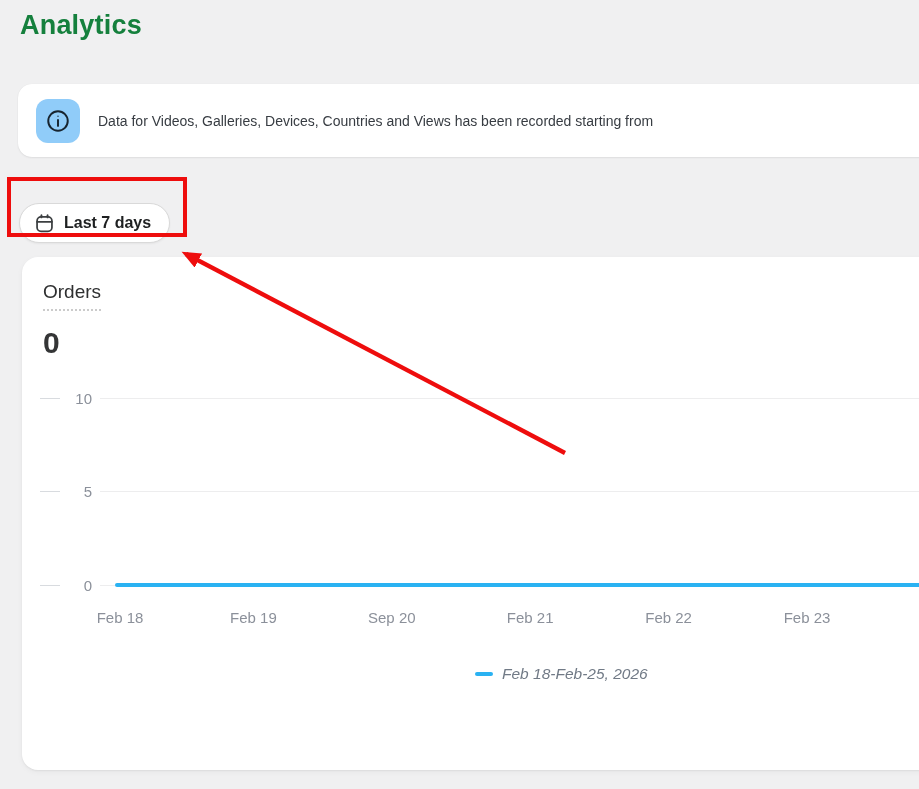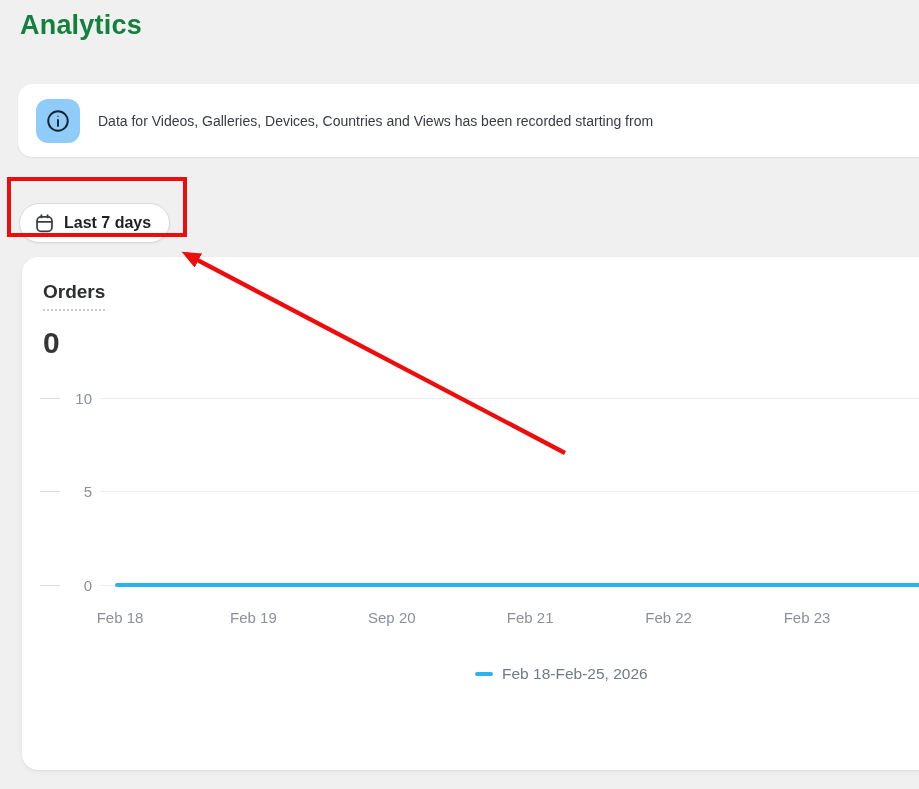--- a/index.html
+++ b/index.html
@@ -53,21 +53,21 @@
   }
 
   
   .card {
     position: absolute; left: 22px; right: -30px; top: 257px; height: 513px;
     background: #fff; border-radius: 16px;
     box-shadow: 0 1px 2px rgba(0,0,0,.06), 0 2px 6px rgba(0,0,0,.04);
   }
   .card-title {
     position: absolute; left: 21px; top: 24px;
-    font-size: 19px; font-weight: 700; color: #2e2f30;
+    font-size: 19px; font-weight: 400; color: #2e2f30;
     border-bottom: 2px dotted #cbcbcb; padding-bottom: 6px; cursor: help;
   }
   .metric-total {
     position: absolute; left: 21px; top: 69px;
     font-size: 30px; font-weight: 700; color: #343536;
   }
 
   .plot {
     position: absolute; left: 18px; right: 0; top: 141px; height: 187px;
   }
@@ -90,21 +90,21 @@
   .x-label {
     position: absolute; transform: translateX(-50%); white-space: nowrap;
     font-size: 15px; color: #8b909a; top: 0;
   }
 
   .legend {
     position: absolute; left: 453px; top: 406px; height: 22px;
     display: flex; align-items: center; gap: 9px; cursor: pointer;
   }
   .legend-marker { width: 18px; height: 3.5px; border-radius: 2px; }
-  .legend-label { font-size: 15.5px; color: #717a86; }
+  .legend-label { font-size: 15.5px; color: #717a86; font-style: italic; }
 </style>
 </head>
 <body>
 
 <div class="page">
 
   <div class="page-title">Analytics</div>
 
   <div class="banner">
     <div class="banner-icon">

